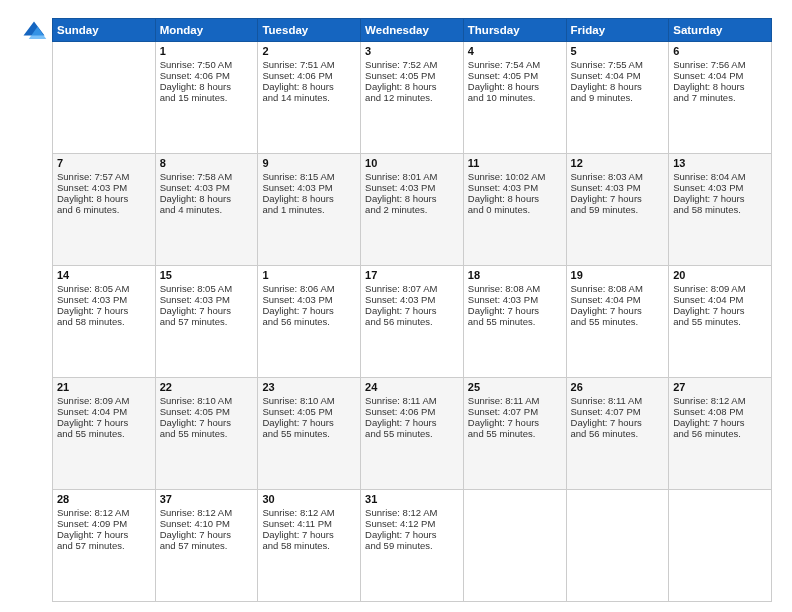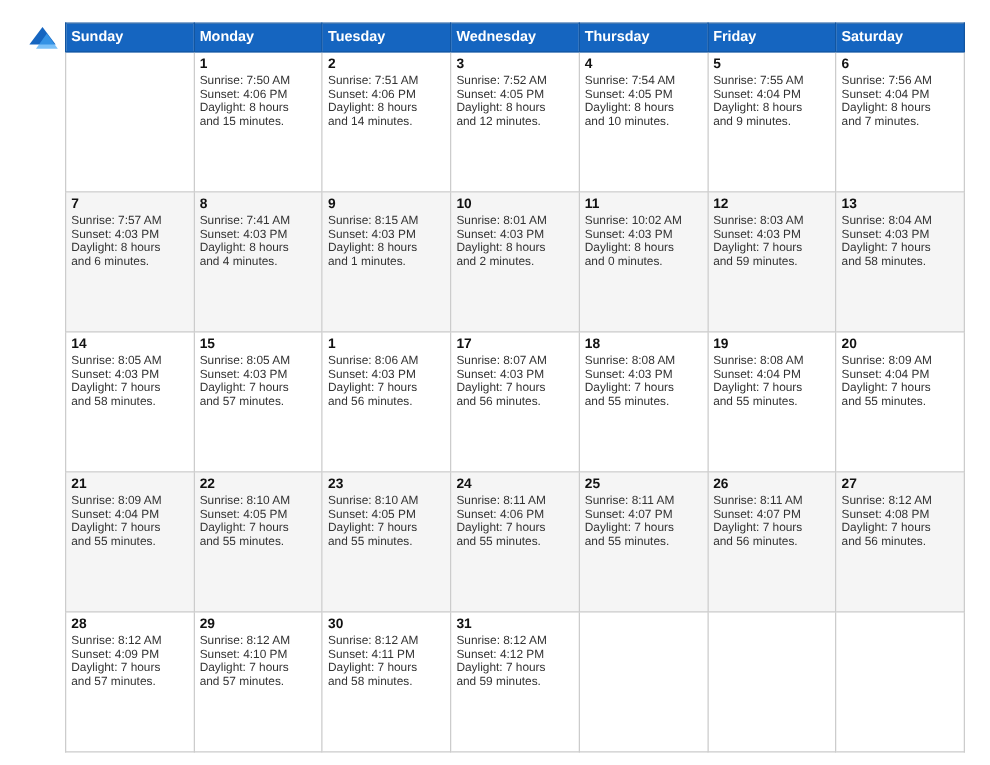--- a/index.html
+++ b/index.html
@@ -179,21 +179,21 @@
         <tr class="row-stripe">
           <td>
             <span class="day-num">7</span>
             <div>Sunrise: 7:57 AM</div>
             <div>Sunset: 4:03 PM</div>
             <div>Daylight: 8 hours</div>
             <div>and 6 minutes.</div>
           </td>
           <td>
             <span class="day-num">8</span>
-            <div>Sunrise: 7:41 AM</div>
+            <div>Sunrise: 7:58 AM</div>
             <div>Sunset: 4:03 PM</div>
             <div>Daylight: 8 hours</div>
             <div>and 4 minutes.</div>
           </td>
           <td>
             <span class="day-num">9</span>
             <div>Sunrise: 8:15 AM</div>
             <div>Sunset: 4:03 PM</div>
             <div>Daylight: 8 hours</div>
             <div>and 1 minutes.</div>
@@ -331,21 +331,21 @@
         </tr>
         <tr class="row-plain">
           <td>
             <span class="day-num">28</span>
             <div>Sunrise: 8:12 AM</div>
             <div>Sunset: 4:09 PM</div>
             <div>Daylight: 7 hours</div>
             <div>and 57 minutes.</div>
           </td>
           <td>
-            <span class="day-num">29</span>
+            <span class="day-num">37</span>
             <div>Sunrise: 8:12 AM</div>
             <div>Sunset: 4:10 PM</div>
             <div>Daylight: 7 hours</div>
             <div>and 57 minutes.</div>
           </td>
           <td>
             <span class="day-num">30</span>
             <div>Sunrise: 8:12 AM</div>
             <div>Sunset: 4:11 PM</div>
             <div>Daylight: 7 hours</div>

